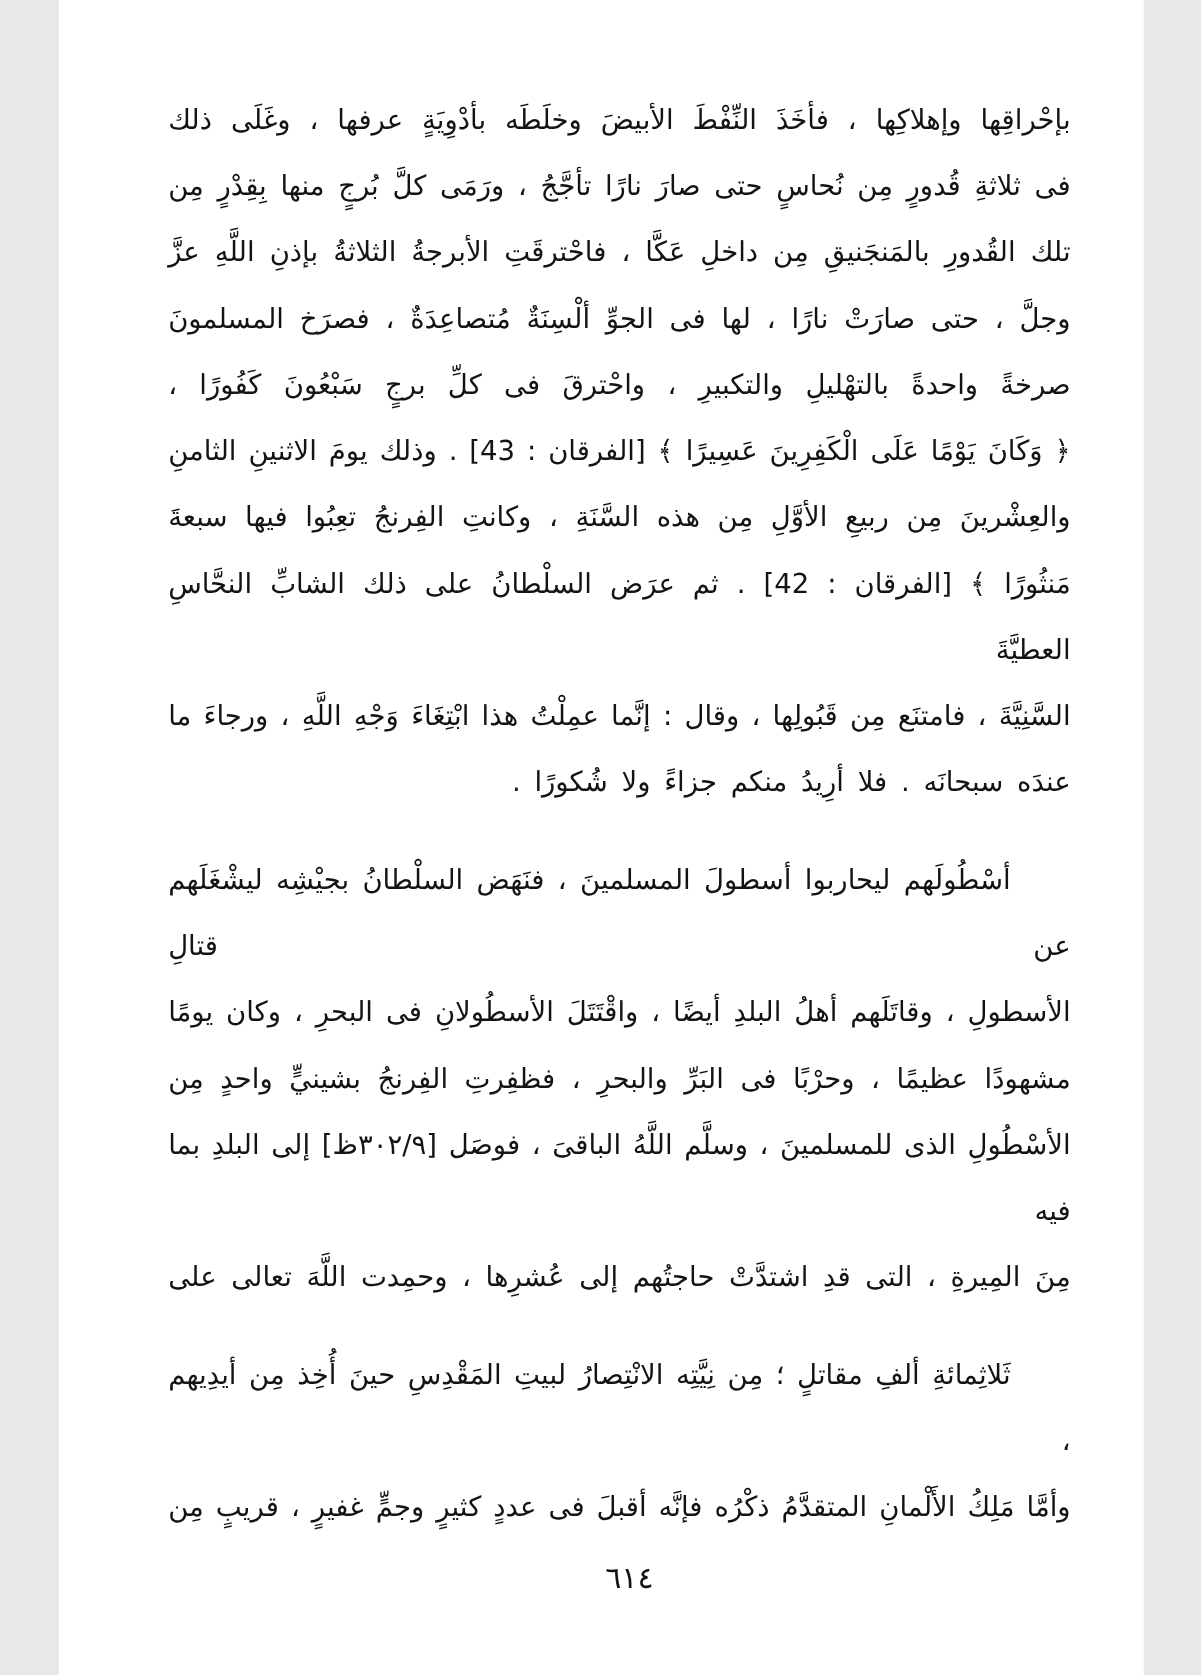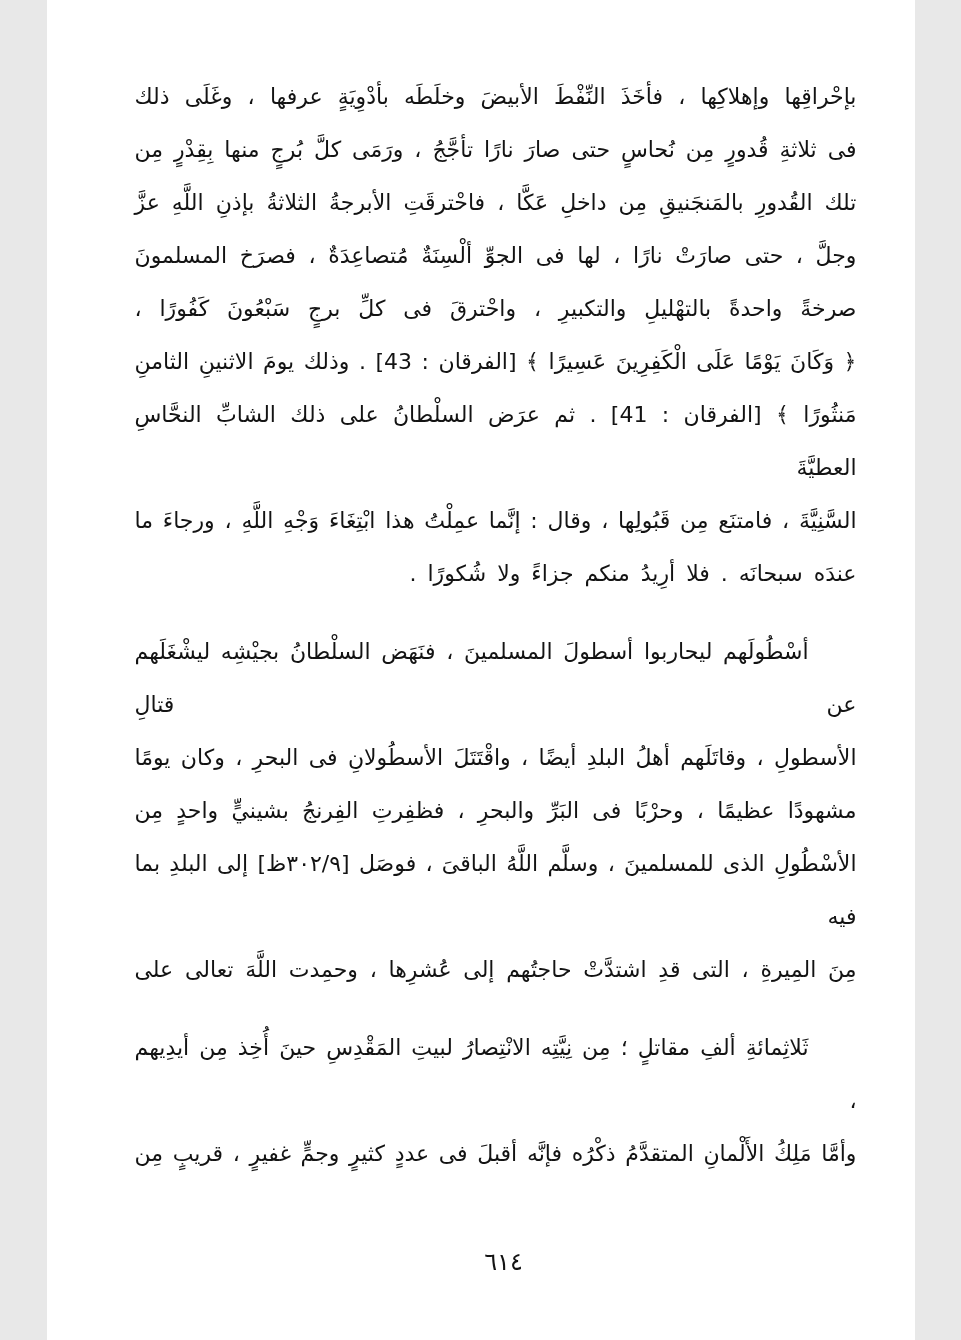--- a/index.html
+++ b/index.html
@@ -57,21 +57,22 @@
 
 <div class="page">
   <div class="text-block">
       <div class="paragraph">
         <div class="line">بإحْراقِها وإهلاكِها ، فأخَذَ النِّفْطَ الأبيضَ وخلَطَه بأدْوِيَةٍ عرفها ، وغَلَى ذلك</div>
         <div class="line">فى ثلاثةِ قُدورٍ مِن نُحاسٍ حتى صارَ نارًا تأجَّجُ ، ورَمَى كلَّ بُرجٍ منها بِقِدْرٍ مِن</div>
         <div class="line">تلك القُدورِ بالمَنجَنيقِ مِن داخلِ عَكَّا ، فاحْترقَتِ الأبرجةُ الثلاثةُ بإذنِ اللَّهِ عزَّ</div>
         <div class="line">وجلَّ ، حتى صارَتْ نارًا ، لها فى الجوِّ ألْسِنَةٌ مُتصاعِدَةٌ ، فصرَخ المسلمونَ</div>
         <div class="line">صرخةً واحدةً بالتهْليلِ والتكبيرِ ، واحْترقَ فى كلِّ برجٍ سَبْعُونَ كَفُورًا ،</div>
         <div class="line">﴿ وَكَانَ يَوْمًا عَلَى الْكَفِرِينَ عَسِيرًا ﴾ [الفرقان : 43] . وذلك يومَ الاثنينِ الثامنِ</div>
-        <div class="line">مَنثُورًا ﴾ [الفرقان : 41] . ثم عرَض السلْطانُ على ذلك الشابِّ النحَّاسِ العطيَّةَ</div>
+        <div class="line">والعِشْرينَ مِن ربيعِ الأوَّلِ مِن هذه السَّنَةِ ، وكانتِ الفِرنجُ تعِبُوا فيها سبعةَ</div>
+        <div class="line">مَنثُورًا ﴾ [الفرقان : 42] . ثم عرَض السلْطانُ على ذلك الشابِّ النحَّاسِ العطيَّةَ</div>
         <div class="line">السَّنِيَّةَ ، فامتنَع مِن قَبُولِها ، وقال : إنَّما عمِلْتُ هذا ابْتِغَاءَ وَجْهِ اللَّهِ ، ورجاءَ ما</div>
         <div class="line short">عندَه سبحانَه . فلا أرِيدُ منكم جزاءً ولا شُكورًا .</div>
       </div>
       <div class="paragraph indented">
         <div class="line">أسْطُولَهم ليحاربوا أسطولَ المسلمينَ ، فنَهَض السلْطانُ بجيْشِه ليشْغَلَهم عن قتالِ</div>
         <div class="line">الأسطولِ ، وقاتَلَهم أهلُ البلدِ أيضًا ، واقْتَتَلَ الأسطُولانِ فى البحرِ ، وكان يومًا</div>
         <div class="line">مشهودًا عظيمًا ، وحرْبًا فى البَرِّ والبحرِ ، فظفِرتِ الفِرنجُ بشينيٍّ واحدٍ مِن</div>
         <div class="line">الأسْطُولِ الذى للمسلمينَ ، وسلَّم اللَّهُ الباقىَ ، فوصَل [٣٠٢/٩ظ] إلى البلدِ بما فيه</div>
         <div class="line">مِنَ المِيرةِ ، التى قدِ اشتدَّتْ حاجتُهم إلى عُشرِها ، وحمِدت اللَّهَ تعالى على</div>
       </div>

